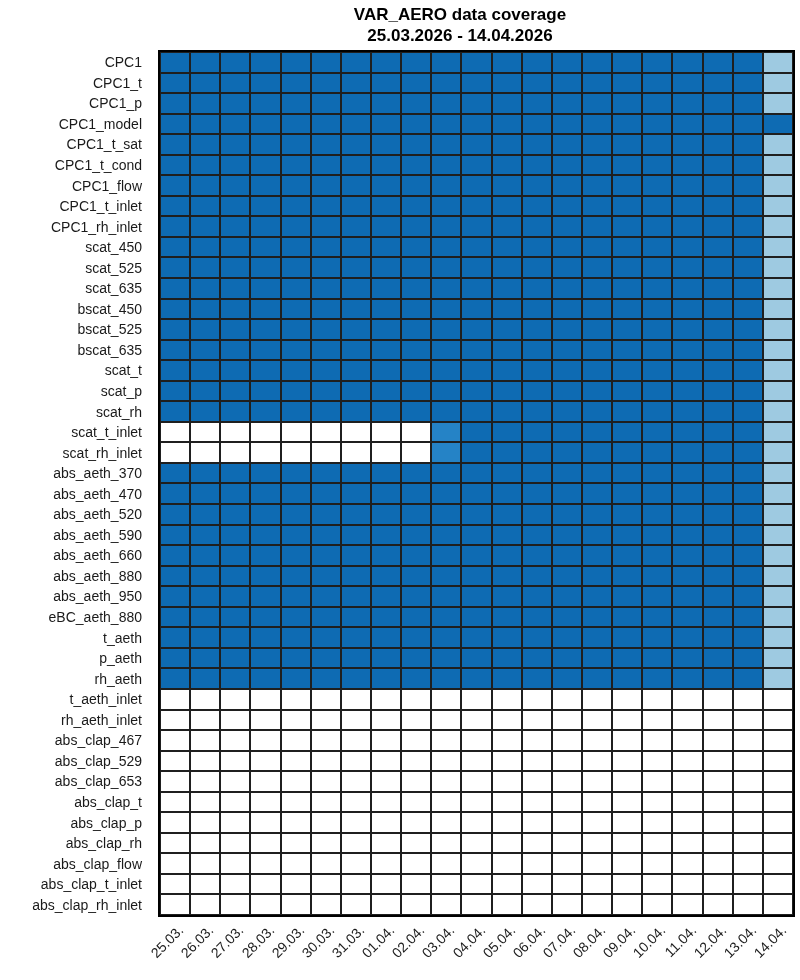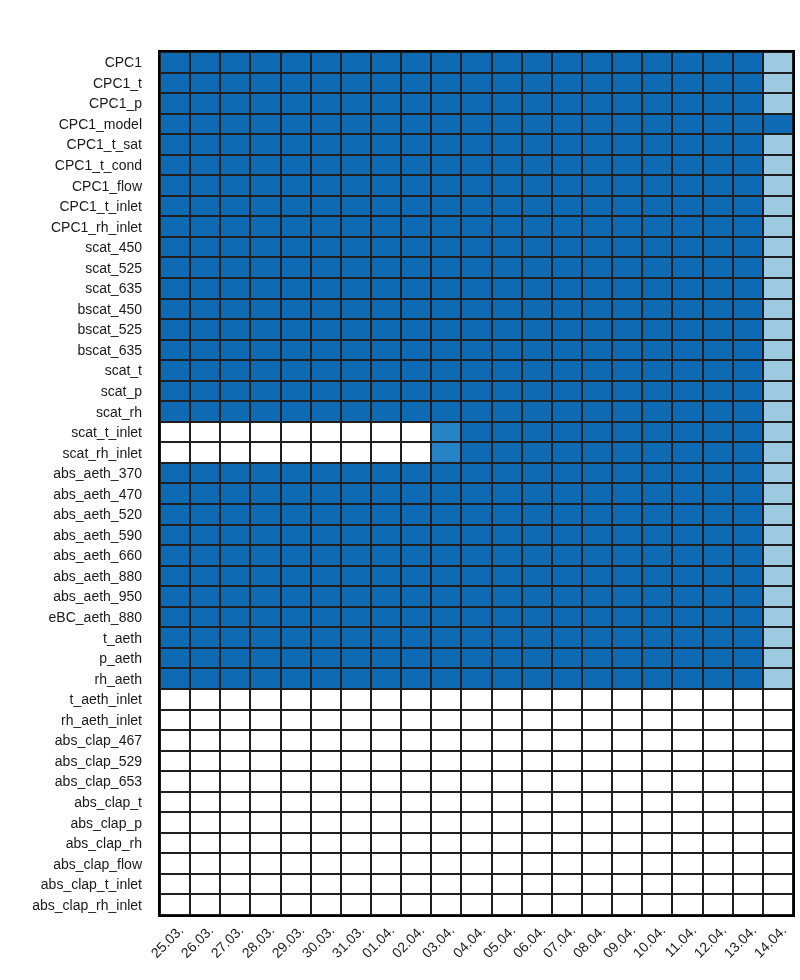--- a/index.html
+++ b/index.html
@@ -55,20 +55,22 @@
     transform: rotate(-45deg);
     white-space: nowrap;
   }
 </style>
 </head>
 <body>
 
 <div id="figure">
 
   <div class="title-block">
+    <div class="chart-title">VAR_AERO data coverage</div>
+    <div class="chart-subtitle">25.03.2026 - 14.04.2026</div>
   </div>
 
   <div id="row-labels">
       <div class="row-label">CPC1</div>
       <div class="row-label">CPC1_t</div>
       <div class="row-label">CPC1_p</div>
       <div class="row-label">CPC1_model</div>
       <div class="row-label">CPC1_t_sat</div>
       <div class="row-label">CPC1_t_cond</div>
       <div class="row-label">CPC1_flow</div>

